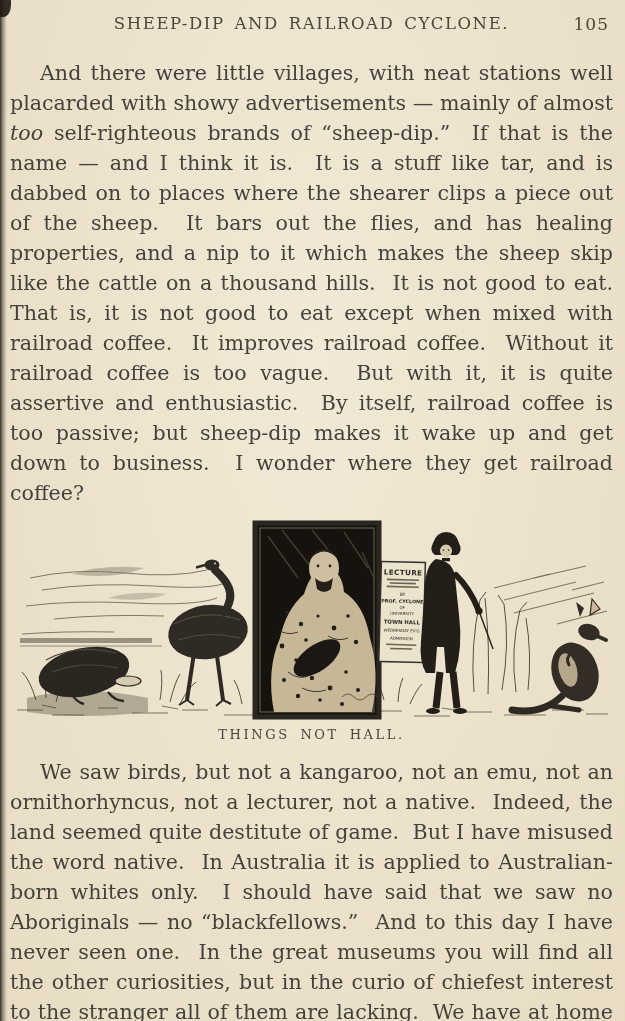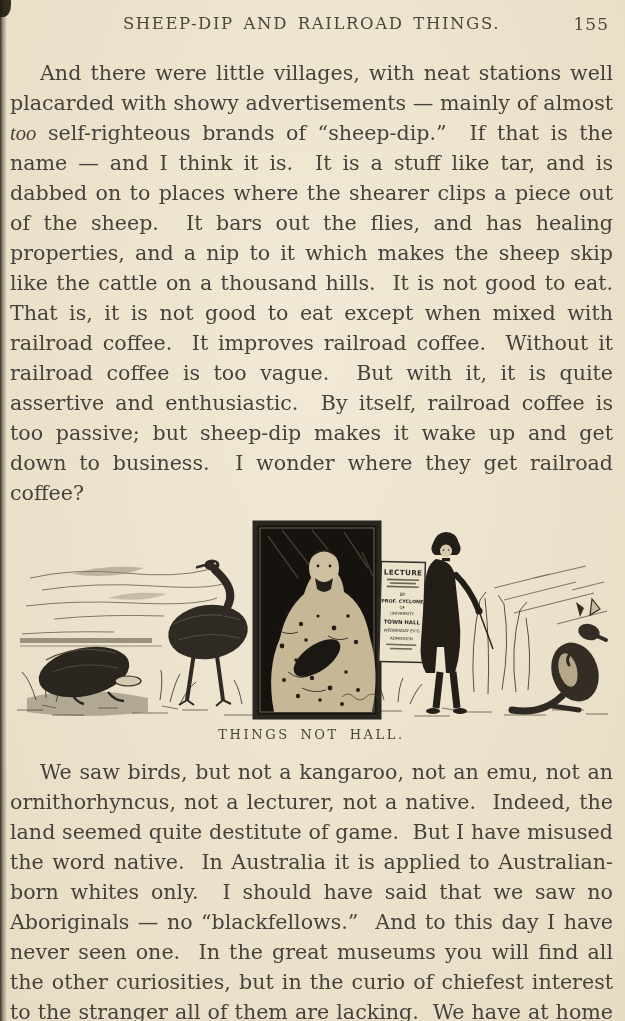--- a/index.html
+++ b/index.html
@@ -46,21 +46,21 @@
   .body-text {
     font-size: 20.6px;
     line-height: 30px;
     text-align: justify;
     white-space: pre-wrap;
     color: #46423b;
     margin: 0;
   }
   .para-1 { margin-top: 25px; }
   .para-1 .indent, .para-2 .indent { display: inline-block; width: 30px; }
-  .italic { font-style: italic; font-family: Liberation Serif, serif; }
+  .italic { font-style: italic; }
 
   .figure-block { margin-top: 12px; }
   .engraving { display: block; margin: 0 auto; }
 
   .figure-caption {
     text-align: center;
     font-size: 13px;
     letter-spacing: 2.6px;
     word-spacing: 4px;
     color: #4a453c;
@@ -70,22 +70,22 @@
   .para-2 { margin-top: 15px; }
 </style>
 </head>
 <body>
 
 <div class="page">
   <div class="scan-edge"></div>
   <div class="corner-mark"></div>
 
   <div class="running-head">
-    <span>SHEEP-DIP AND RAILROAD THINGS.</span>
-    <span class="page-number">155</span>
+    <span>SHEEP-DIP AND RAILROAD CYCLONE.</span>
+    <span class="page-number">105</span>
   </div>
 
   <p class="body-text para-1"><span class="indent"></span><span>And there were little villages, with neat stations well placarded with showy advertisements — mainly of almost </span><span class="italic">too</span><span> self-righteous brands of “sheep-dip.”  If that is the name — and I think it is.  It is a stuff like tar, and is dabbed on to places where the shearer clips a piece out of the sheep.  It bars out the flies, and has healing properties, and a nip to it which makes the sheep skip like the cattle on a thousand hills.  It is not good to eat.  That is, it is not good to eat except when mixed with railroad coffee.  It improves railroad coffee.  Without it railroad coffee is too vague.  But with it, it is quite assertive and enthusiastic.  By itself, railroad coffee is too passive; but sheep-dip makes it wake up and get down to business.  I wonder where they get railroad coffee?</span></p>
 
   <div class="figure-block">
     <svg class="engraving" width="600" height="200" viewBox="0 0 600 200" xmlns="http://www.w3.org/2000/svg">
 
       <g stroke="#6b6456" stroke-width="1" fill="none" opacity="0.85">
         <path d="M18 58 Q62 48 112 53 T195 50"></path>
         <path d="M30 70 Q82 62 142 66 T215 62"></path>

